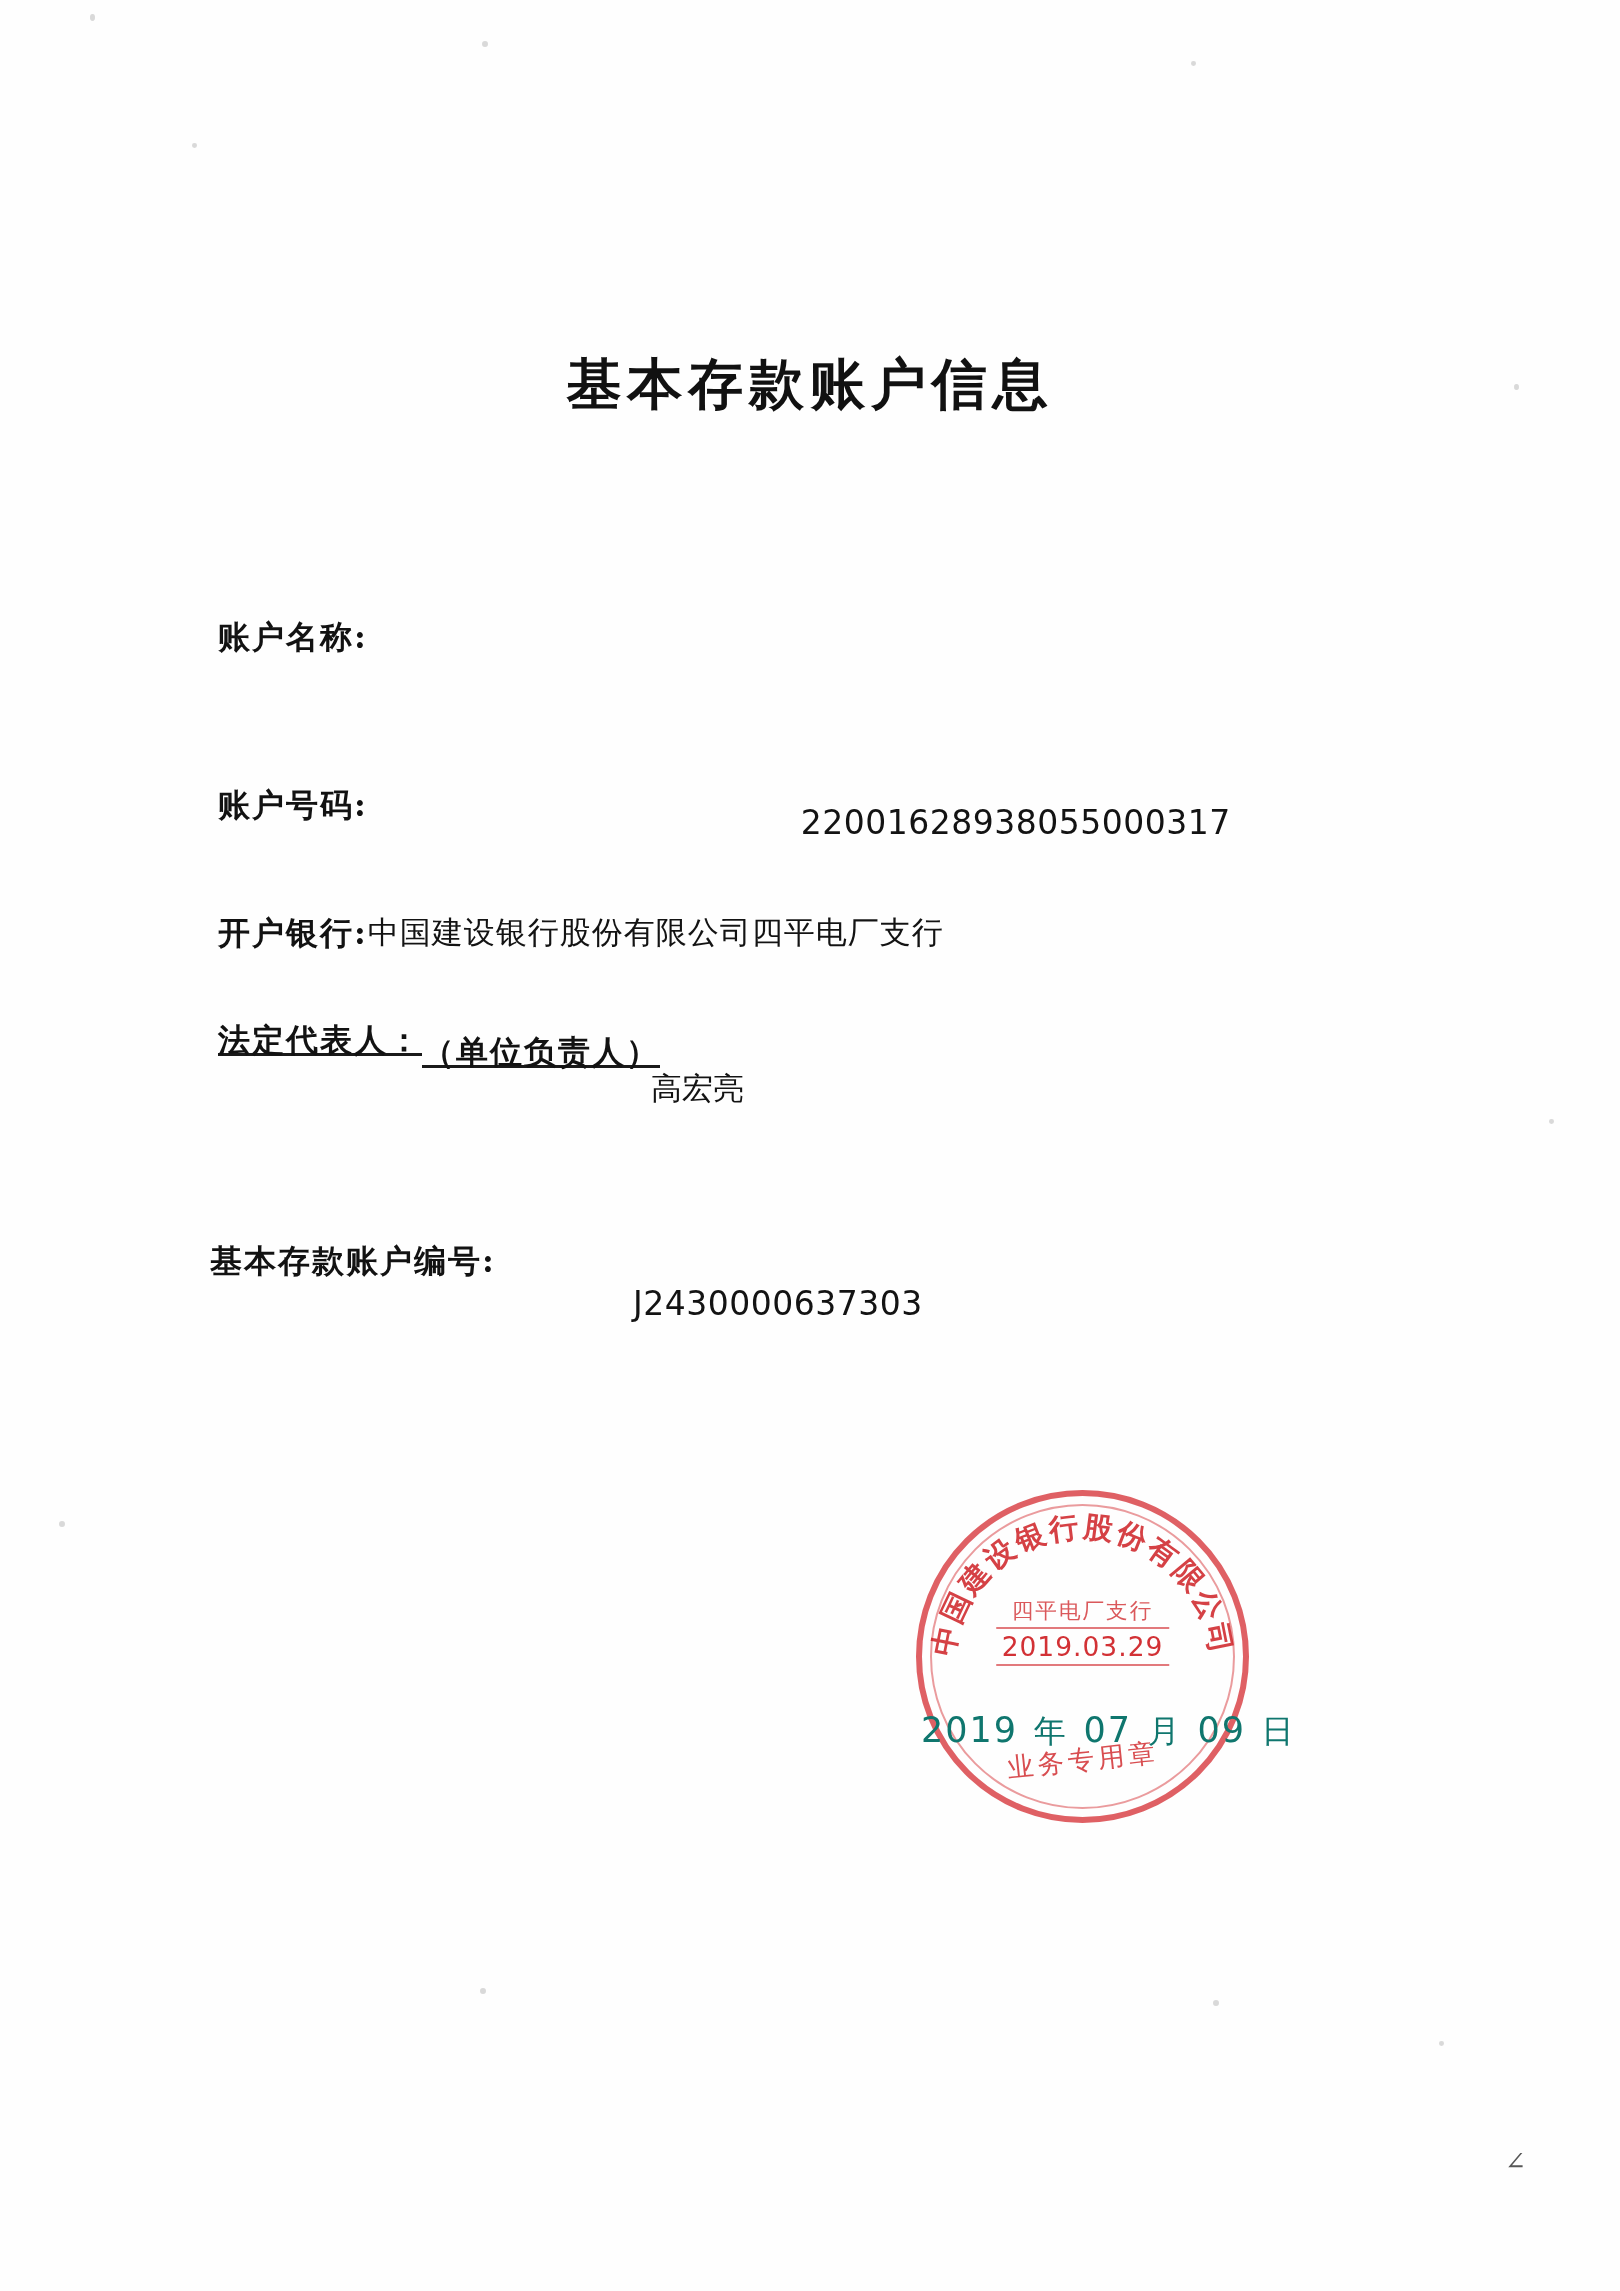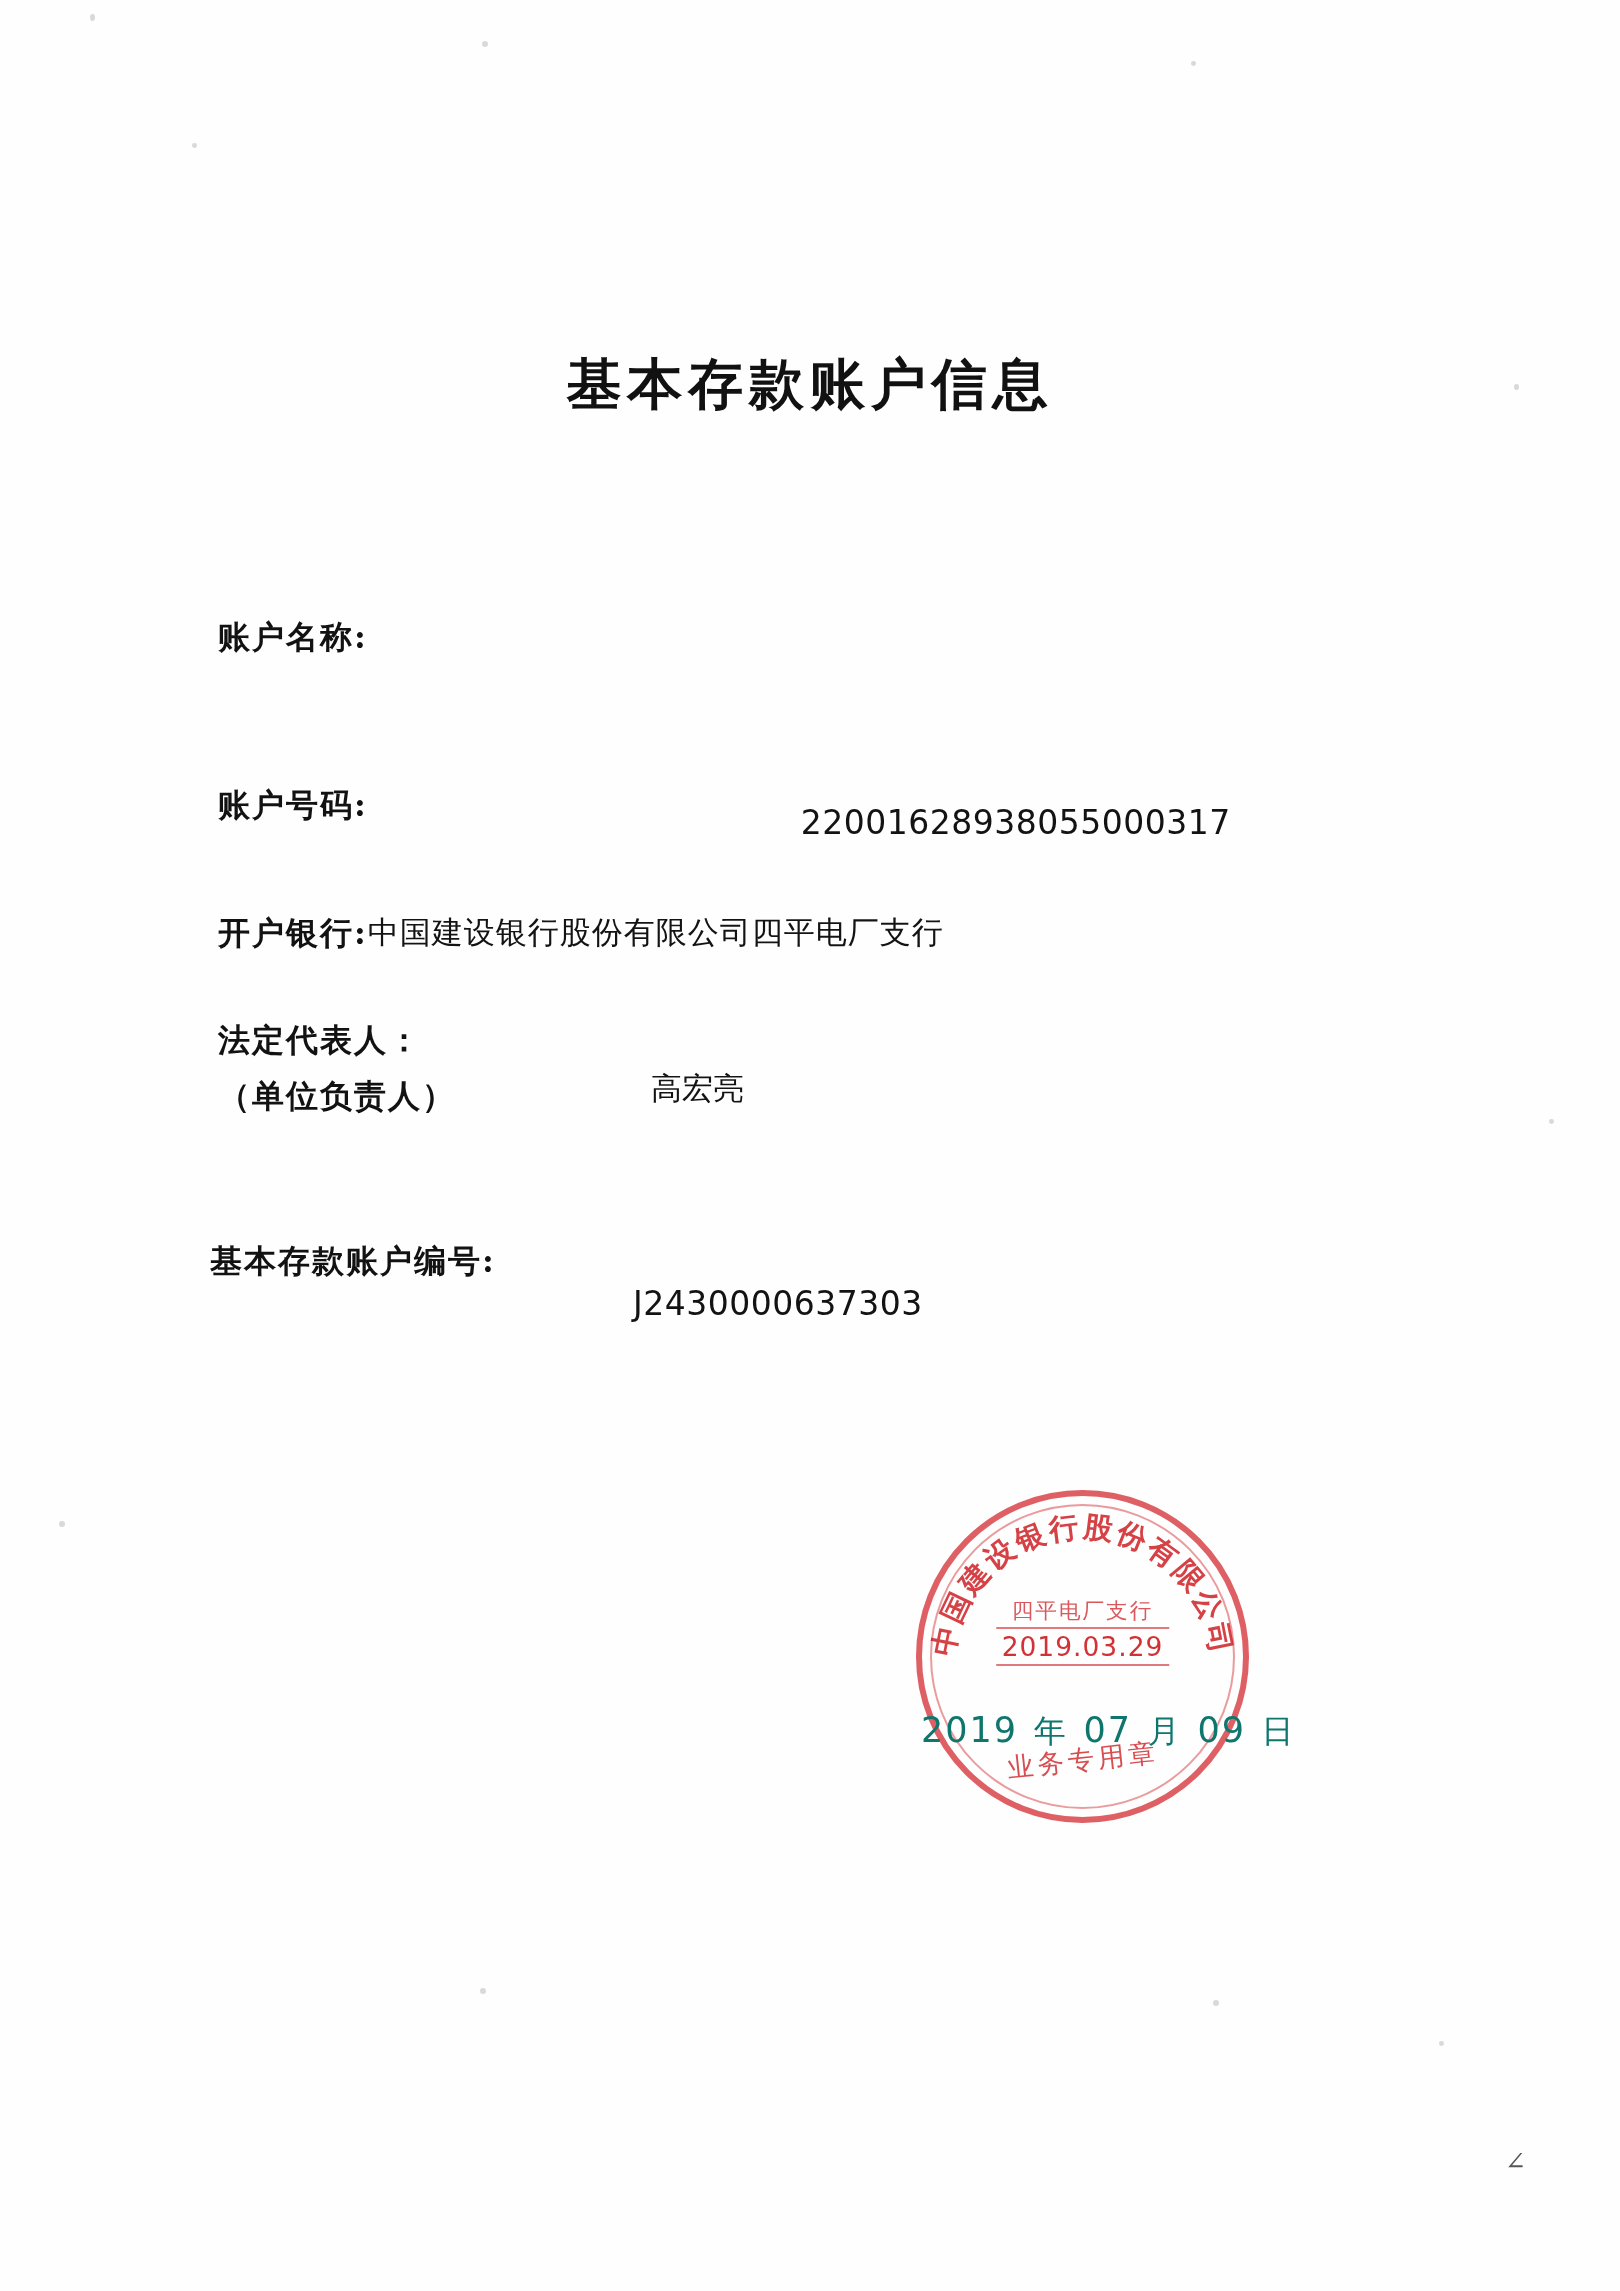--- a/index.html
+++ b/index.html
@@ -73,21 +73,21 @@
   
   #f-name  { top: 616px; left: 218px; }
   #f-name .field-value  { margin-left: 433px; }
 
   #f-acct  { top: 784px; left: 218px; }
   #f-acct .field-value  { margin-left: 433px; margin-top: 19px; }
 
   #f-bank  { top: 912px; left: 218px; }
   #f-bank .field-value  { }
 
-  #f-rep   { top: 1019px; left: 218px; flex-direction: column; }
+  #f-rep   { top: 1019px; left: 218px; flex-direction: row; text-decoration: underline; }
   #f-rep .field-label.line2 { margin-top: 11.8px; }
   #rep-value {
     position: absolute;
     top: 1068px;
     left: 651px;
     font-size: 31px;
     font-family: "DejaVu Serif", "Liberation Serif", serif;
     color: #131313;
   }
 

